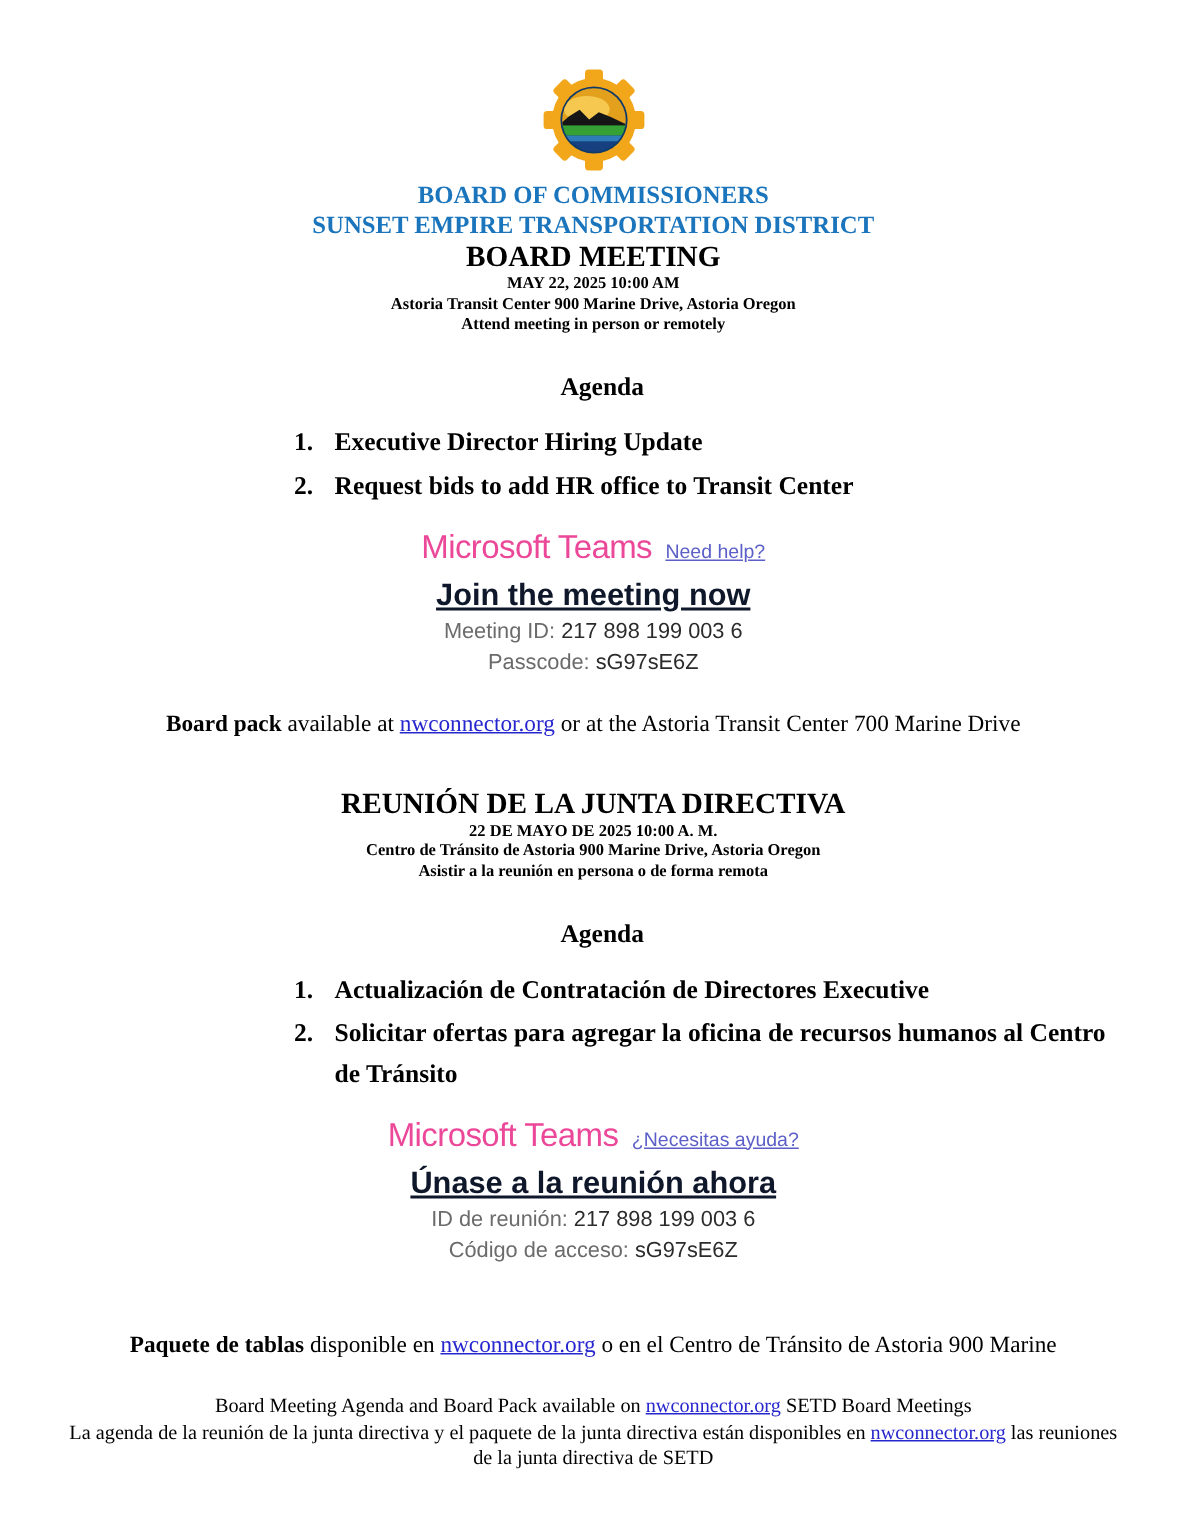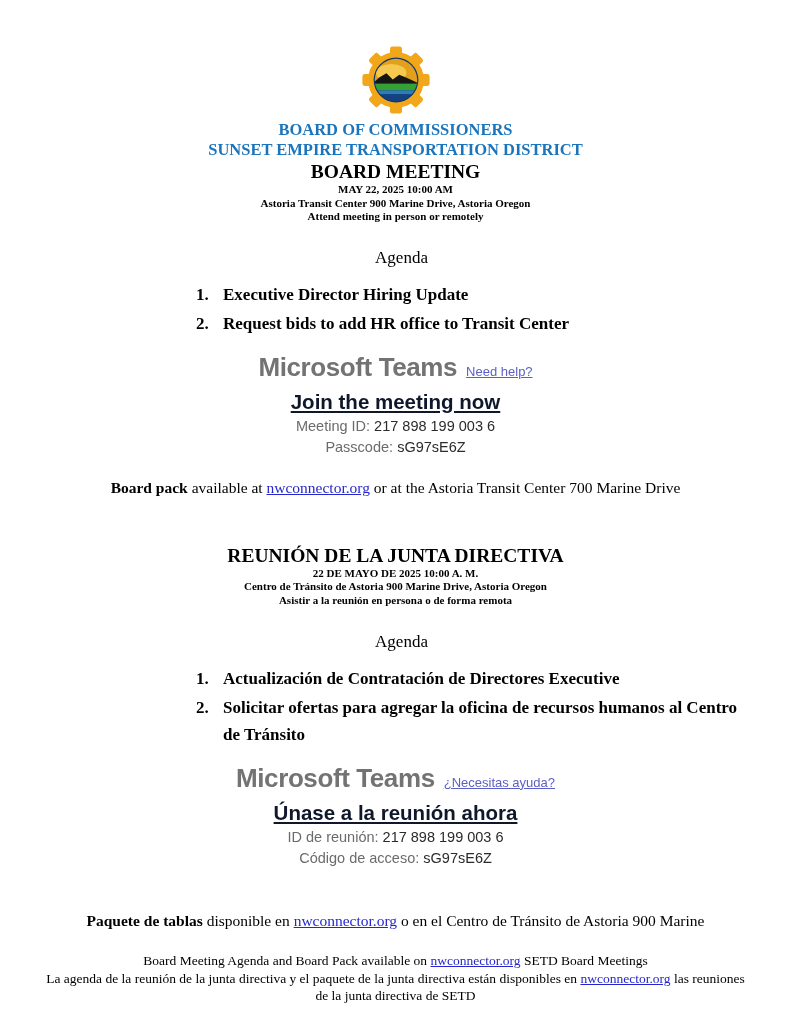--- a/index.html
+++ b/index.html
@@ -34,21 +34,21 @@
   .h-line {
     font-weight: bold;
     font-size: 11px;
     line-height: 1.22;
     text-align: center;
   }
 
   
   .agenda-head {
     margin-top: 25px;
-    font-weight: normal;
+    font-weight: bold;
     font-size: 17px;
     text-align: center;
     padding-left: 12px;
   }
   .agenda-list {
     margin: 13px 0 0 196px;
     width: 556px;
     font-weight: bold;
     font-size: 17px;
   }
@@ -57,23 +57,23 @@
   .agenda-text { flex: 1; }
 
   
   .teams-block {
     margin-top: 14px;
     text-align: center;
     font-family: "Liberation Sans", sans-serif;
   }
   .teams-title-row { display: inline-flex; align-items: baseline; gap: 9px; }
   .teams-title {
-    font-size: 26px;
-    font-weight: bold;
-    color: #737373;
+    font-size: 22px;
+    font-weight: normal;
+    color: #ec4899;
     letter-spacing: -0.4px;
   }
   .teams-help {
     font-size: 13px;
     color: #5B5FC7;
     text-decoration: underline;
     cursor: pointer;
   }
   .teams-join {
     display: inline-block;
@@ -99,21 +99,21 @@
     font-size: 15.5px;
     line-height: 1.3;
   }
   .pack-line .b { font-weight: bold; }
   a.doc-link, .doc-link {
     color: #2626CE;
     text-decoration: underline;
     cursor: pointer;
   }
 
-  .es-header { margin-top: 46px; }
+  .es-header { margin-top: 32px; }
 
   .pack-line-es { margin-top: 43px; }
 
   
   .footer {
     margin-top: 21px;
     text-align: center;
     font-size: 13.5px;
     line-height: 1.32;
   }

